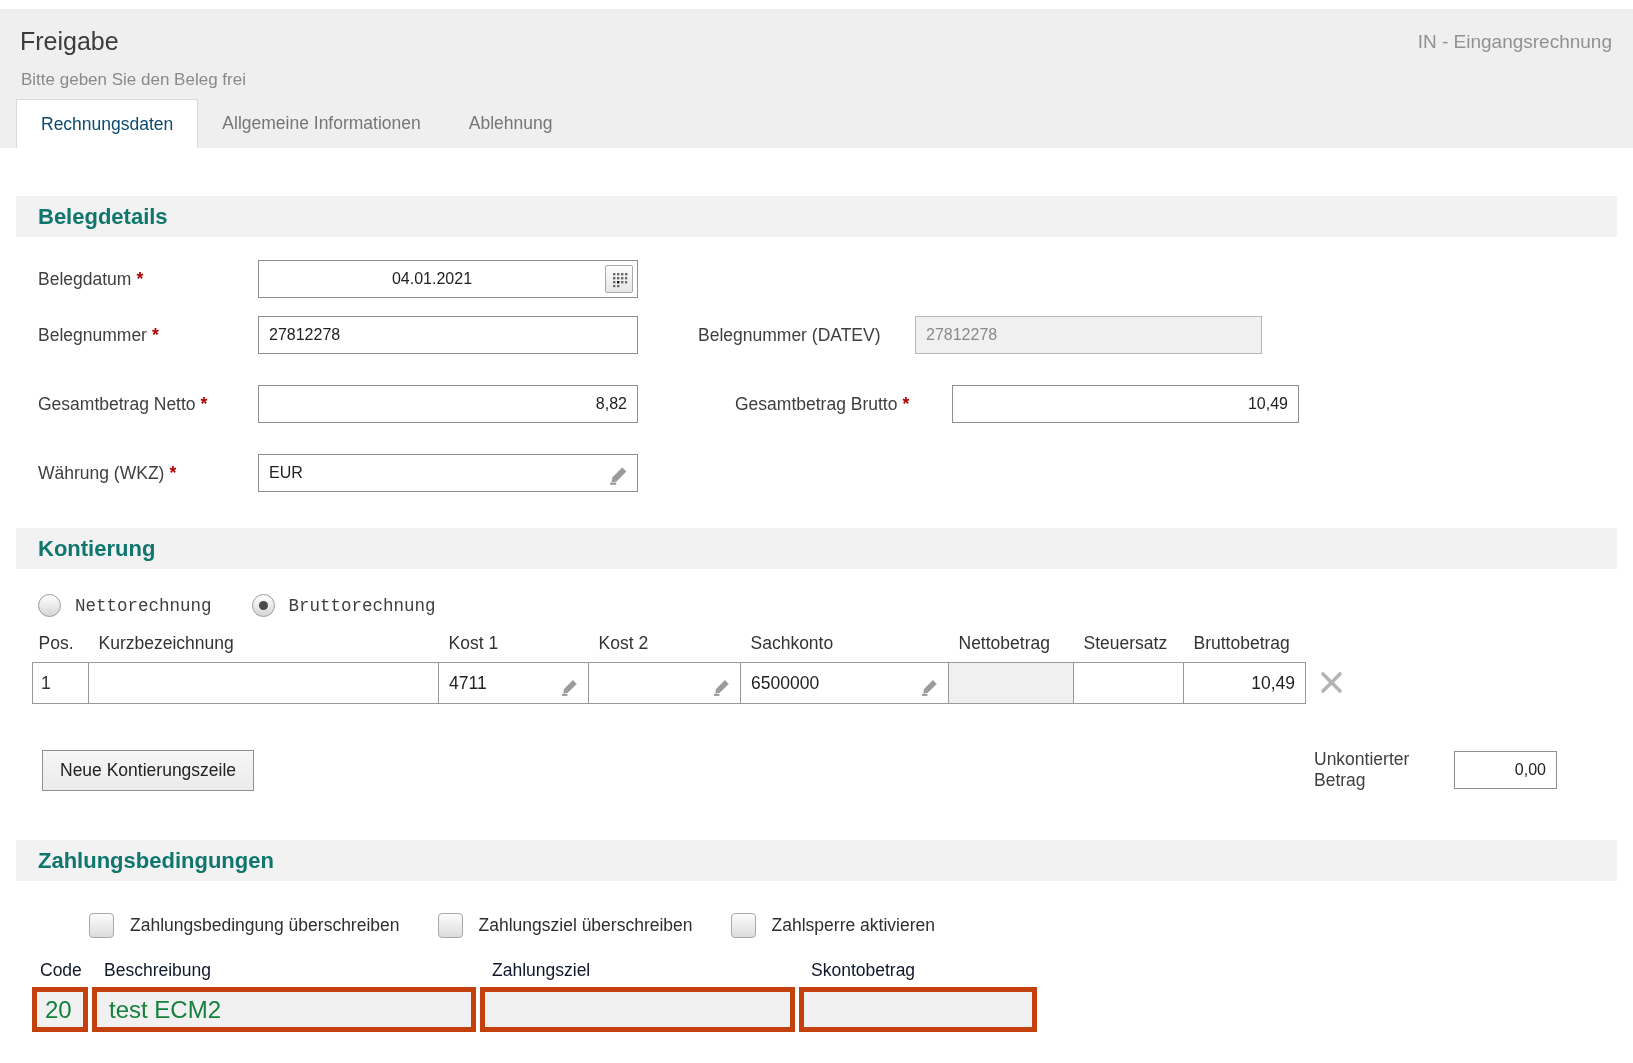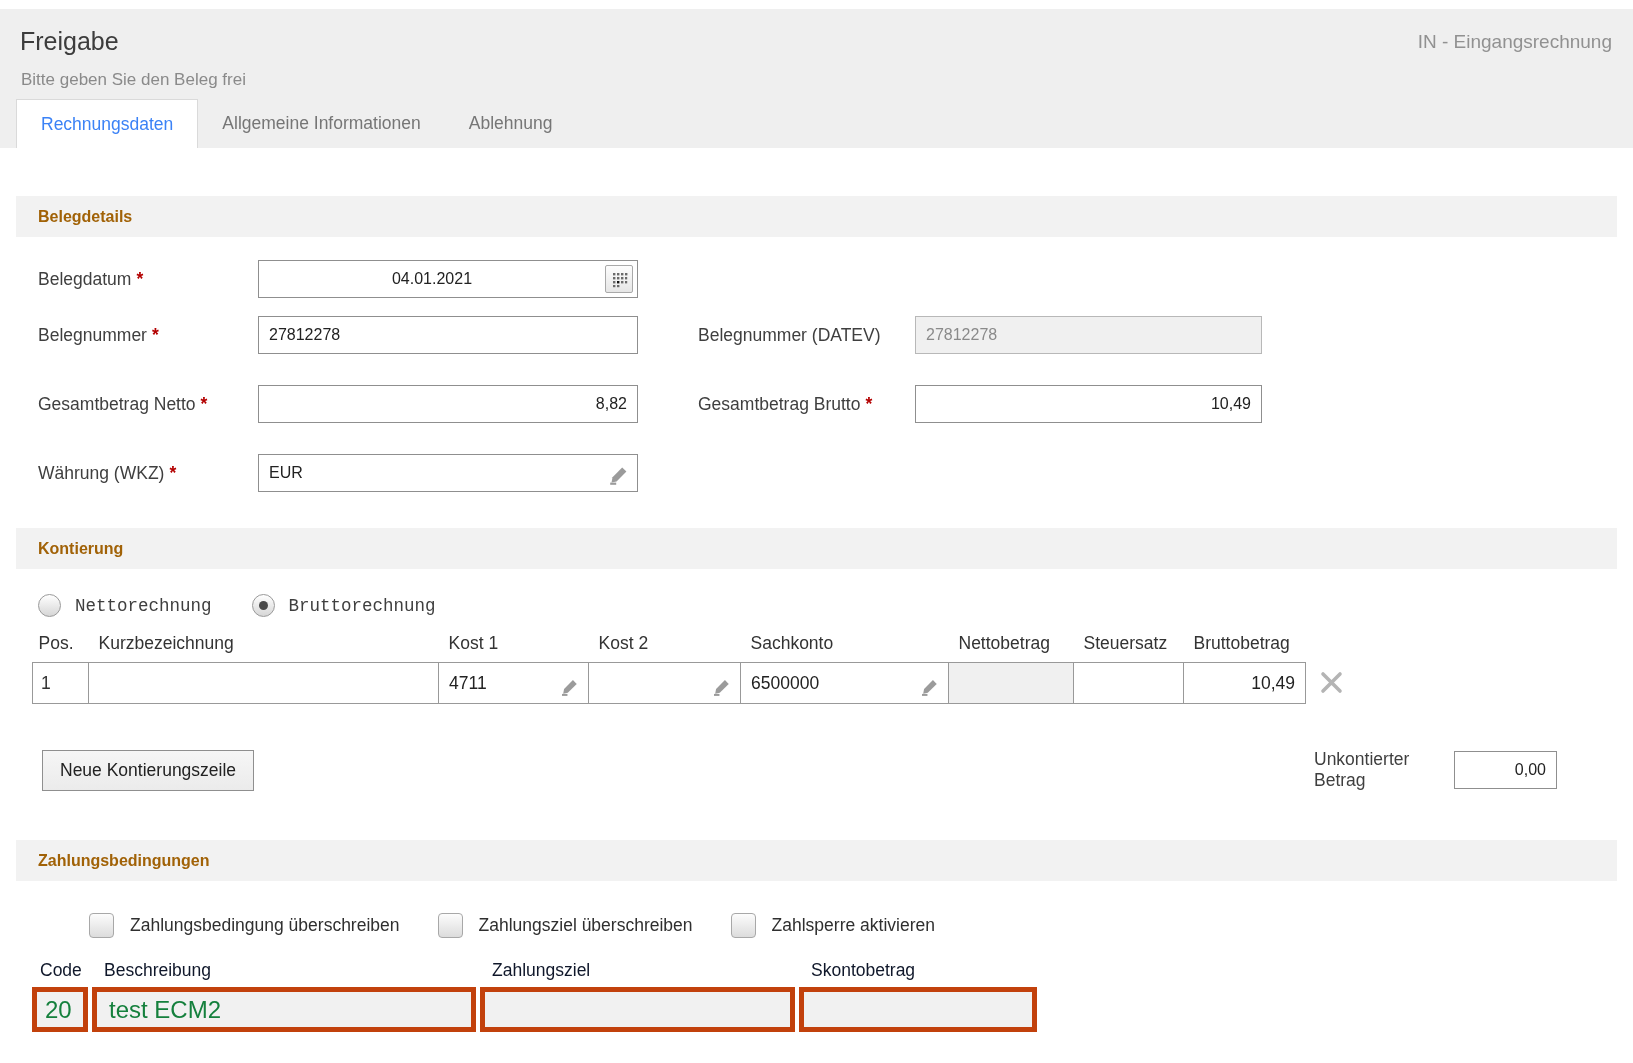--- a/index.html
+++ b/index.html
@@ -31,28 +31,28 @@
     font-size: 19px; color: #919191;
   }
   .tabs { position: absolute; bottom: 0; left: 16px; display: flex; }
   .tab {
     padding: 0 24px; height: 49px; line-height: 49px;
     font-size: 17.5px; color: #767676; cursor: pointer; white-space: nowrap;
   }
   .tab.active {
     background: #ffffff;
     border: 1px solid #dadada; border-bottom: none;
-    color: #3b82f6;
+    color: #0c4a6e;
   }
   
   .content { padding: 0 16px 20px 16px; }
   .section-bar {
     background: #f2f2f2; height: 41px; line-height: 41px;
     padding-left: 22px;
-    font-size: 16px; font-weight: bold; color: #a16207;
+    font-size: 22px; font-weight: bold; color: #0f766e;
   }
   .mt-first { margin-top: 48px; }
   
   .frow { display: flex; align-items: center; }
   .fgroup { display: flex; align-items: center; }
   .fgroup.left { margin-left: 22px; }
   .fgroup.left .flabel { width: 220px; }
   .fgroup.right { margin-left: 60px; }
   .fgroup.right .flabel { width: 217px; }
   .flabel { font-size: 17.5px; color: #3f3f3f; }
@@ -144,21 +144,21 @@
   .pgrid { display: grid; grid-template-columns: 56px 384px 315px 238px; column-gap: 4px; }
   .pgrid.head { margin-bottom: 6px; }
   .pgrid.head .pcell { font-size: 17.5px; color: #0f172a; padding-left: 12px; background: none; border: none; height: auto; }
   .pgrid.head .pcell.first { padding-left: 8px; }
   .pcell {
     height: 45px; background: #f1f1f1; border: 5px solid #c2410c;
     display: flex; align-items: center; padding-left: 12px;
     font-size: 24px; color: #15803d;
   }
   .pcell.first { padding-left: 8px; }
-  .mt23 { margin-top: 23px; } .mt18 { margin-top: 18px; } .mt31 { margin-top: 31px; }
+  .mt23 { margin-top: 23px; } .mt18 { margin-top: 18px; } .mt31 { margin-top: 31px; gap: 37px; }
   .mt36 { margin-top: 36px; } .mt49 { margin-top: 49px; }
 </style>
 </head>
 <body>
 
 <div class="topbar">
   <h1 class="page-title">Freigabe</h1>
   <div class="page-subtitle">Bitte geben Sie den Beleg frei</div>
   <div class="doc-type">IN - Eingangsrechnung</div>
   <div class="tabs">

